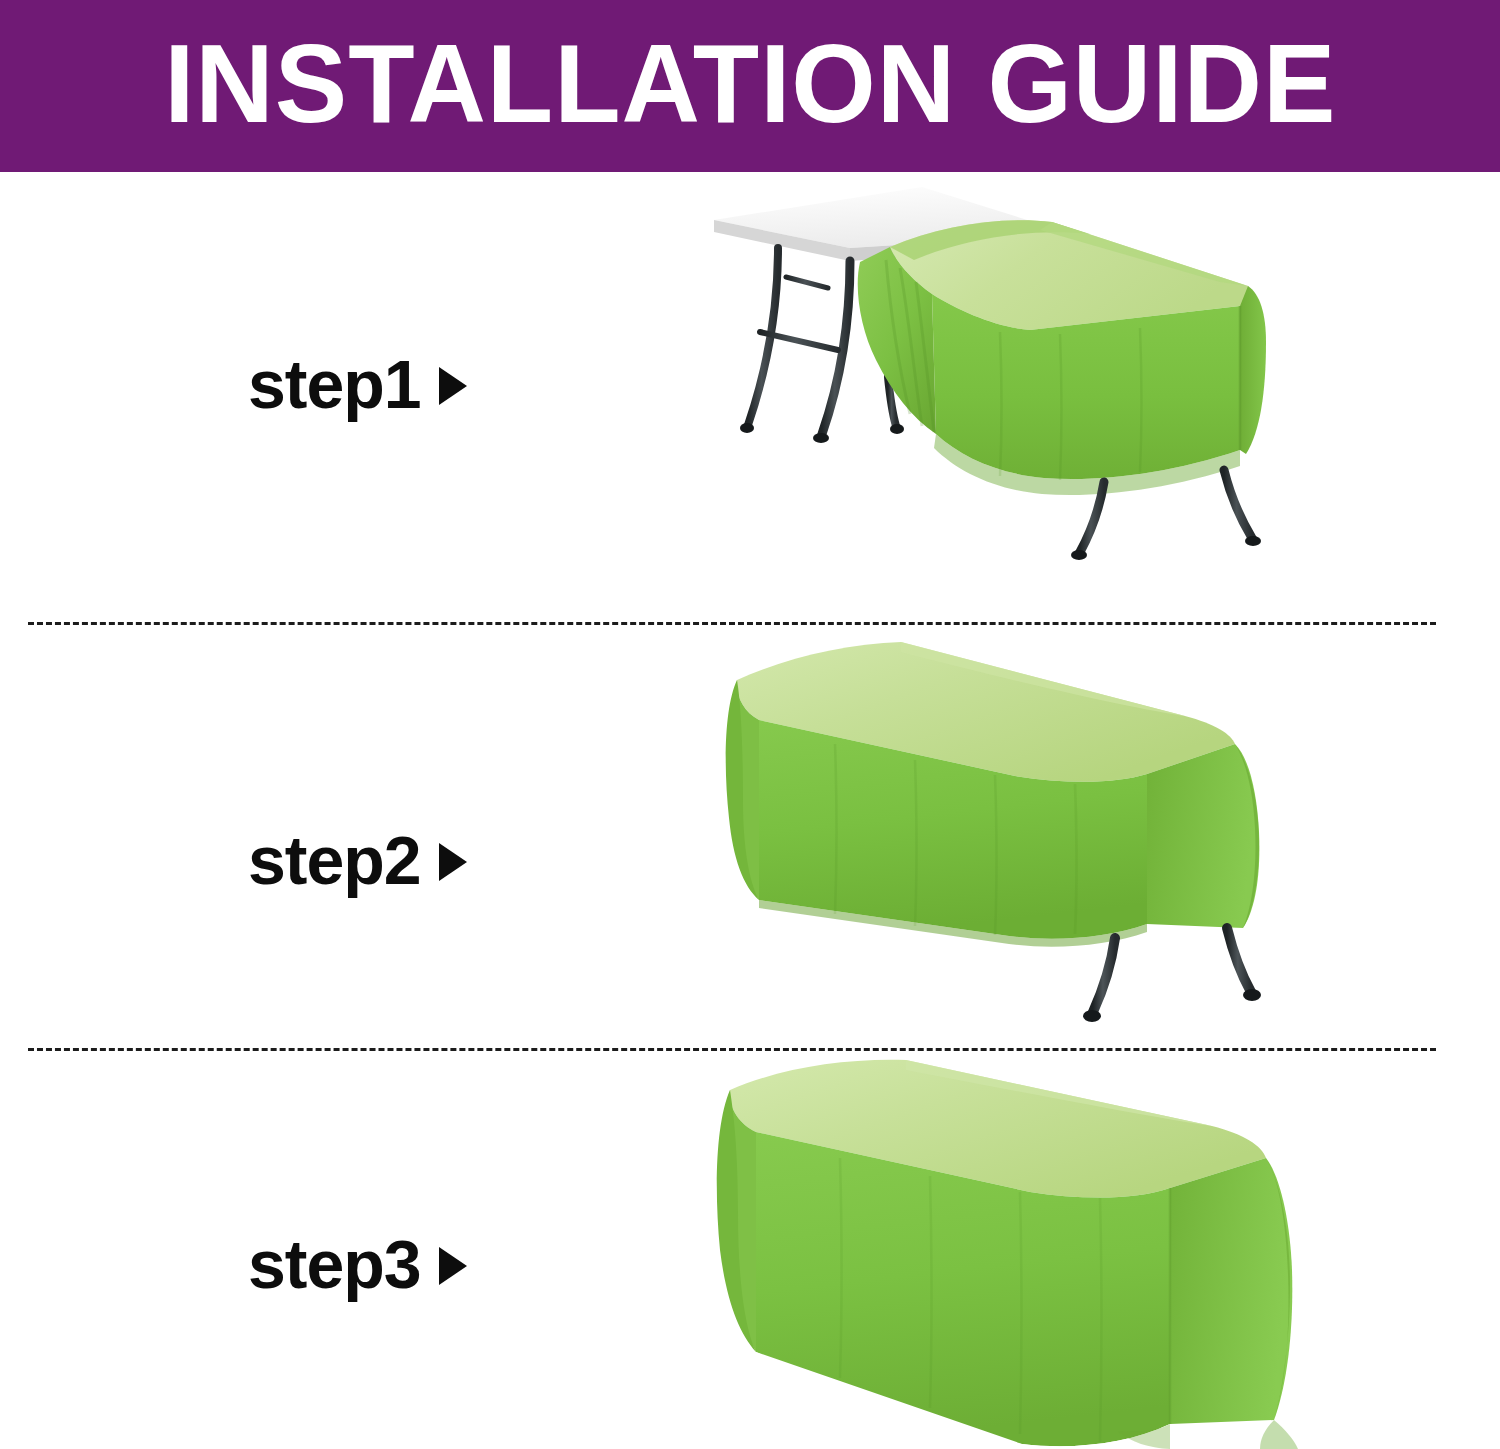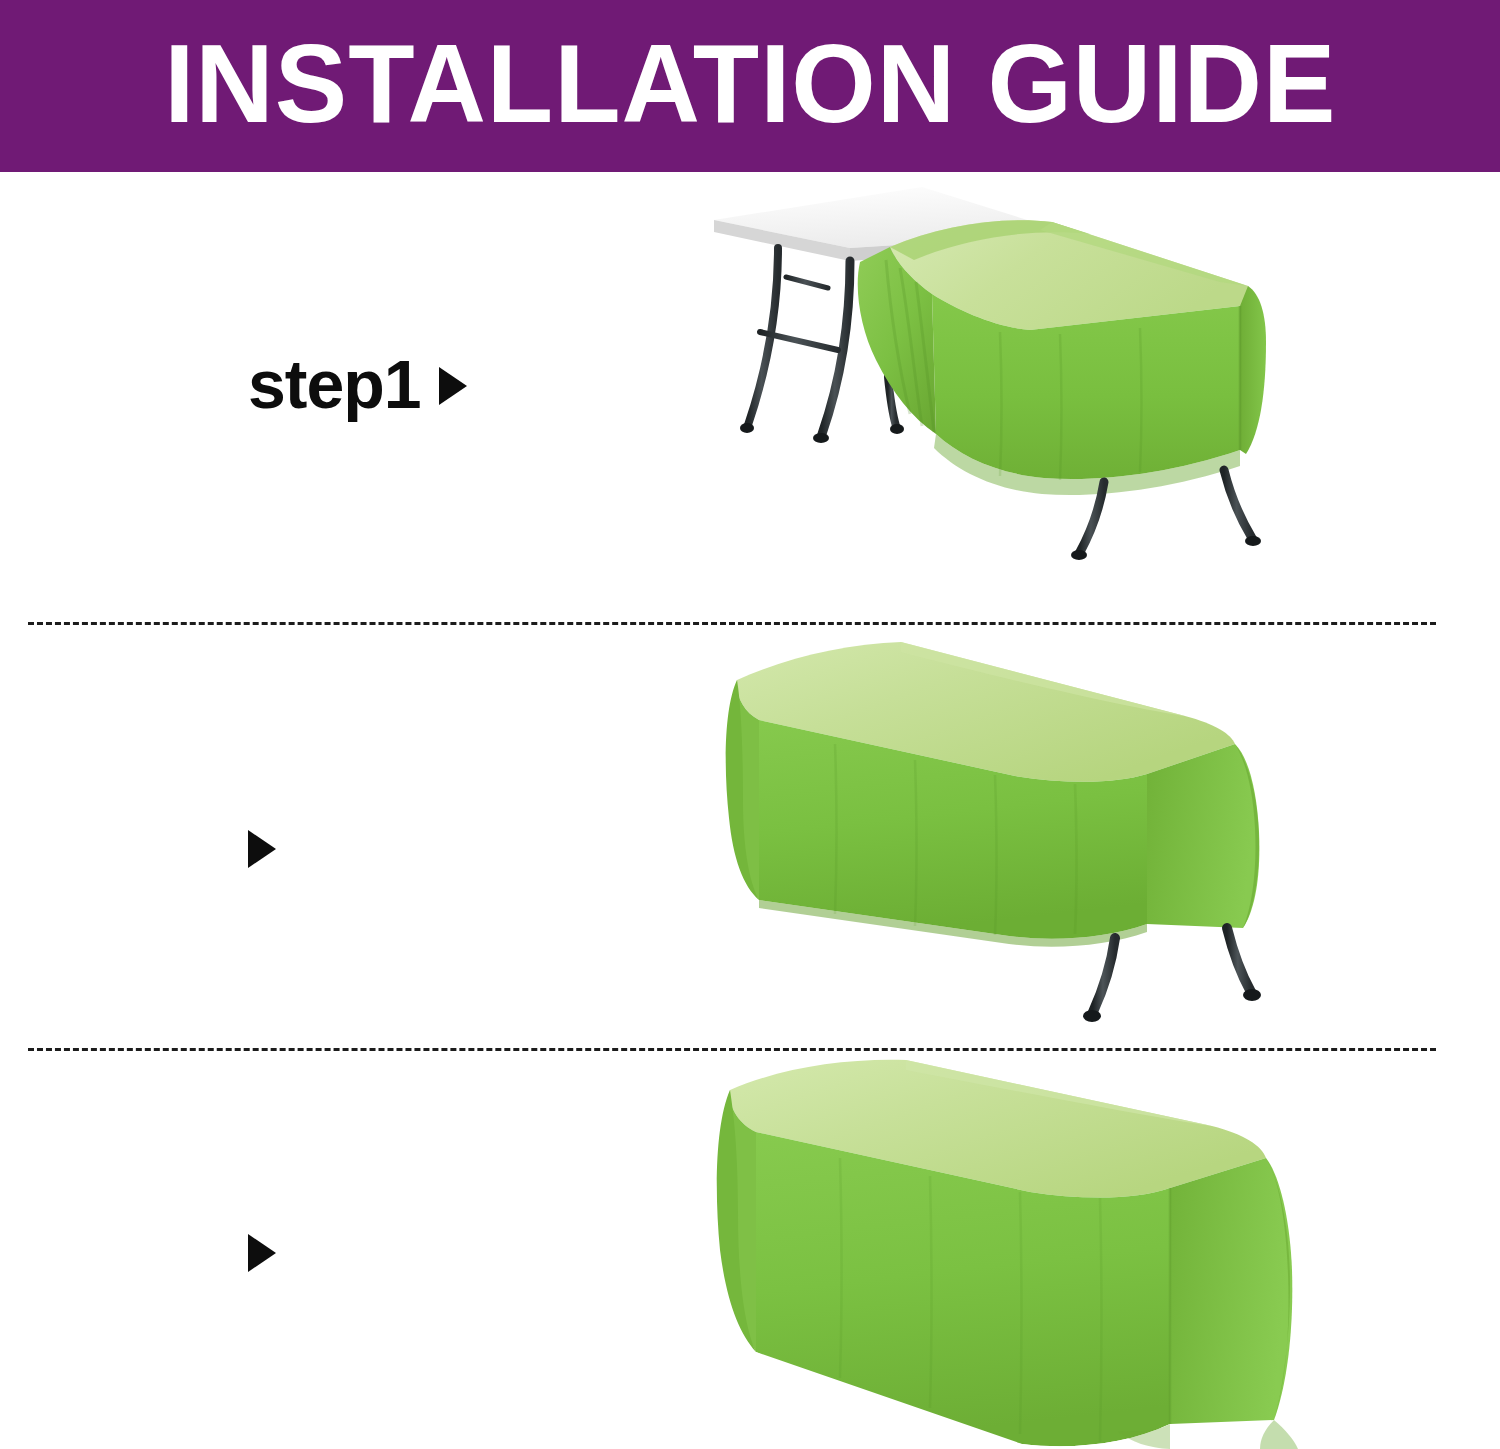--- a/index.html
+++ b/index.html
@@ -179,20 +179,21 @@
         <ellipse cx="553" cy="359" rx="8" ry="5" fill="#15191b"></ellipse>
       </svg>
     </div>
   </div>
 
   <div class="divider" id="divider-1"></div>
 
   <div class="step-row" id="row-2">
 
     <div class="step-label" id="label-2">
+      <span>step2</span>
       <span class="tri"></span>
     </div>
 
     <div class="illus" id="illus-2">
       <svg viewBox="0 0 565 400" xmlns="http://www.w3.org/2000/svg">
         <defs>
           <linearGradient id="g2top" x1="0.05" y1="0" x2="0.95" y2="0.7">
             <stop offset="0" stop-color="#d2e7aa"></stop>
             <stop offset="0.4" stop-color="#c6df98"></stop>
             <stop offset="1" stop-color="#b6d57f"></stop>
@@ -248,20 +249,21 @@
         <ellipse cx="537" cy="363" rx="9" ry="6" fill="#15191b"></ellipse>
       </svg>
     </div>
   </div>
 
   <div class="divider" id="divider-2"></div>
 
   <div class="step-row" id="row-3">
 
     <div class="step-label" id="label-3">
+      <span>step3</span>
       <span class="tri"></span>
     </div>
 
     <div class="illus" id="illus-3">
       <svg viewBox="0 0 600 397" xmlns="http://www.w3.org/2000/svg">
         <defs>
           <linearGradient id="g3top" x1="0.05" y1="0" x2="0.95" y2="0.7">
             <stop offset="0" stop-color="#d3e8ab"></stop>
             <stop offset="0.4" stop-color="#c7e099"></stop>
             <stop offset="1" stop-color="#b7d680"></stop>

